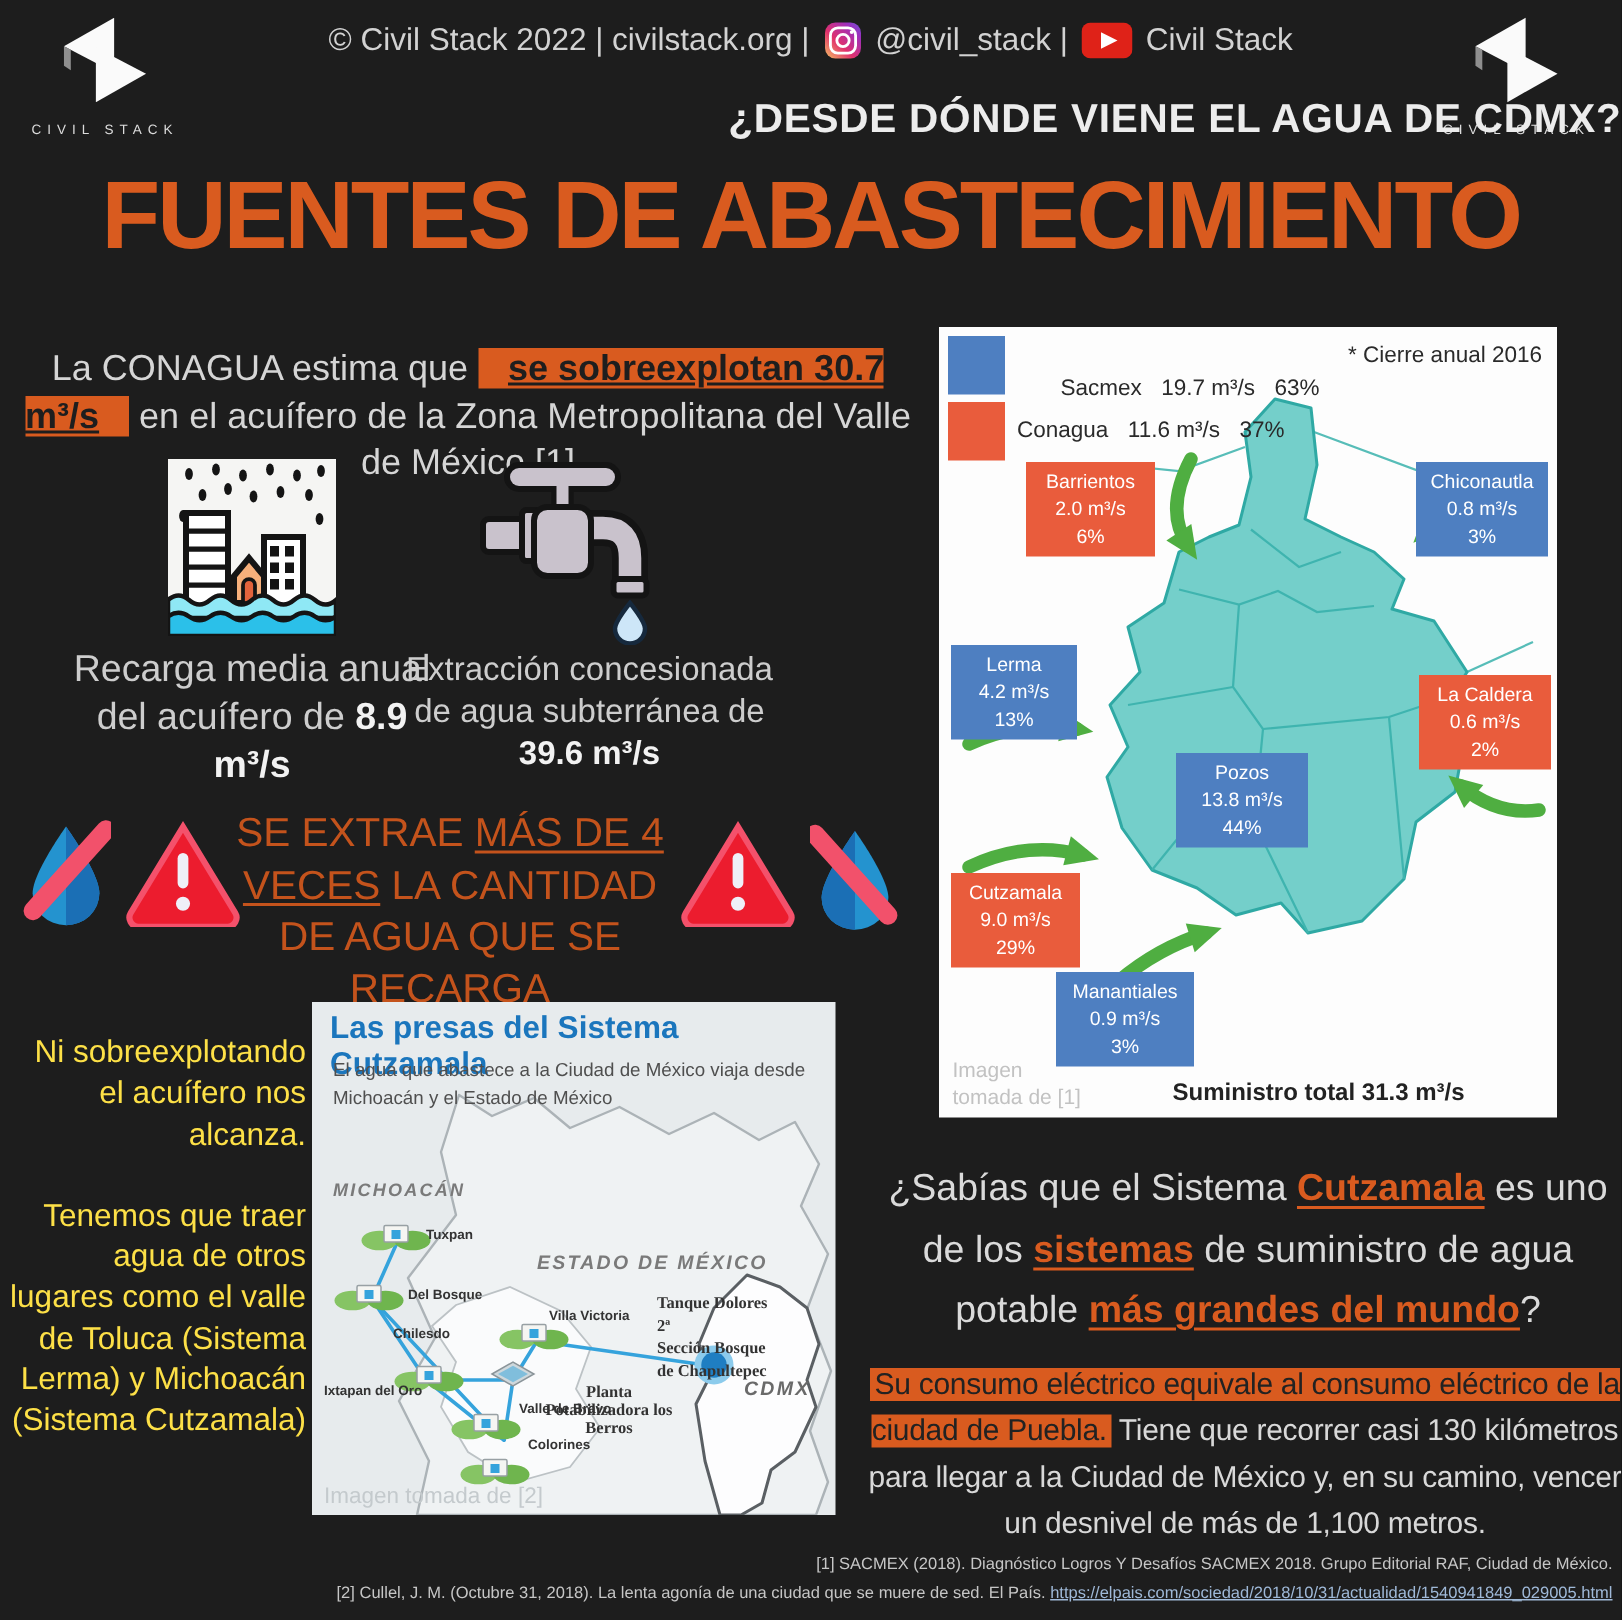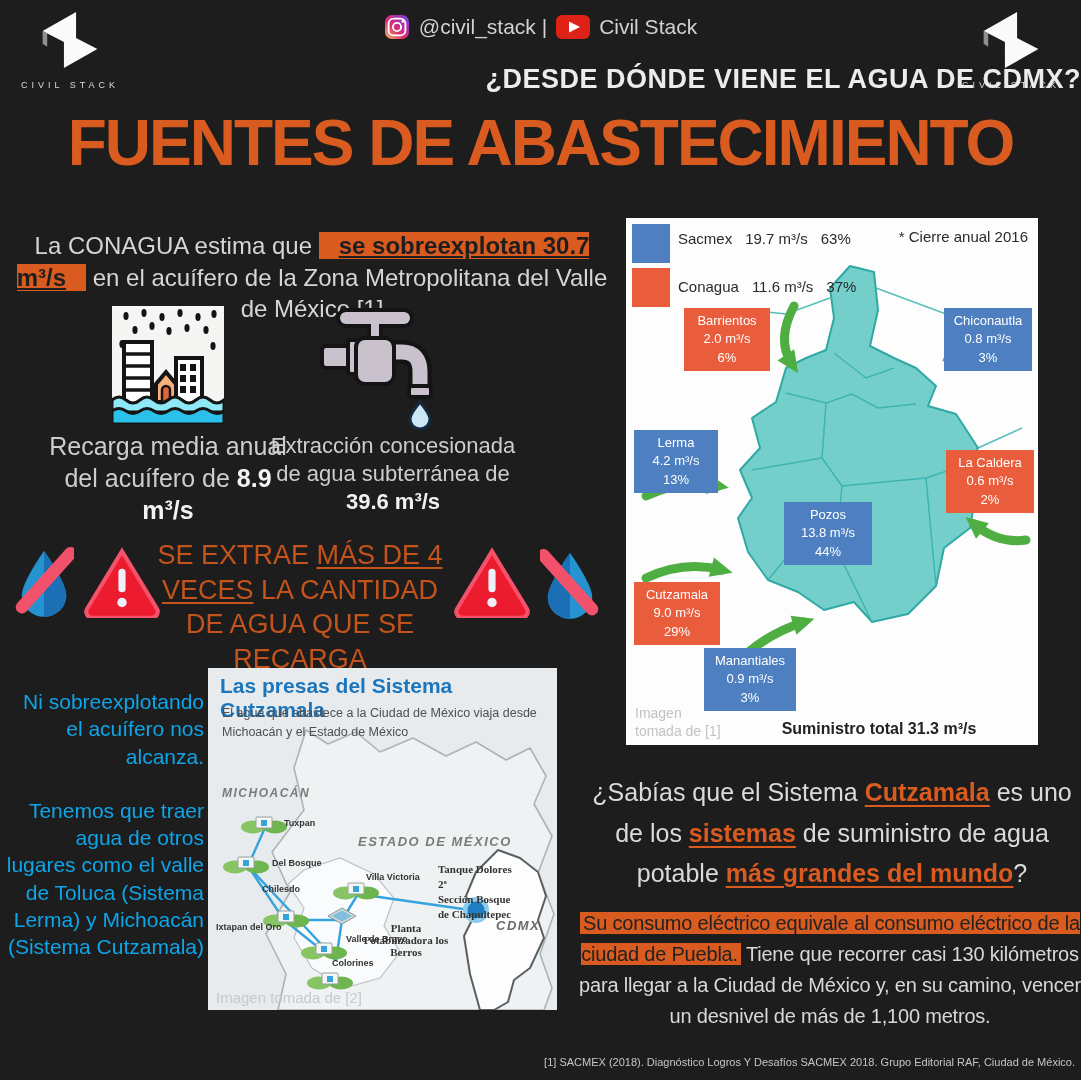--- a/index.html
+++ b/index.html
@@ -29,21 +29,21 @@
   .lg-swatch{position:absolute;left:6px;width:38px;height:39px;}
   .lg-row{position:absolute;left:52px;font-size:15px;color:#2A2A2A;white-space:nowrap;}
   .lg-row span{margin-right:13px;}
   .map-note{position:absolute;right:10px;top:10px;font-size:15px;color:#2A2A2A;}
   .src{position:absolute;color:#FFF;text-align:center;font-size:13px;line-height:1.42;padding:4px 2px;}
   .src.blue{background:#4E7FC1;} .src.red{background:#E95C3C;}
   .map-total{position:absolute;left:110px;right:16px;bottom:7px;text-align:center;
              font-size:16px;font-weight:bold;color:#222;}
   .map-credit{position:absolute;left:9px;bottom:5px;font-size:14px;color:#C2C2C2;line-height:1.3;}
   
-  .aside{left:6px;top:688px;width:198px;text-align:right;font-size:21px;color:#0ea5e9;line-height:1.3;}
+  .aside{left:6px;top:688px;width:198px;text-align:right;font-size:21px;color:#fde047;line-height:1.3;}
   .aside .p2{margin-top:27px;}
   
   .cutz{left:208px;top:668px;width:349px;height:342px;background:#E7EBED;overflow:hidden;}
   .cutz-title{position:absolute;left:12px;top:6px;font-size:21px;font-weight:bold;color:#1B76BD;}
   .cutz-sub{position:absolute;left:14px;top:36px;width:324px;font-size:12.5px;color:#4F4F4F;line-height:1.5;}
   .pl{position:absolute;font-size:9px;font-weight:bold;color:#333;white-space:nowrap;}
   .pl.sm{font-size:11px;white-space:normal;font-family:Liberation Serif, serif;}
   .rg{position:absolute;font-style:italic;color:#7A7A7A;font-weight:bold;letter-spacing:1.5px;white-space:nowrap;}
   .cutz-credit{position:absolute;left:8px;bottom:4px;font-size:15px;color:#C4CACD;}
   
@@ -76,20 +76,21 @@
       <svg width="76" height="64" viewBox="0 0 100 78">
         <polygon points="58,2 58,50 14,27" fill="#FAFAFA"></polygon>
         <polygon points="42,76 42,28 86,51" fill="#FAFAFA"></polygon>
         <polygon points="14,27 14,44 20,48 20,30" fill="#8F8F8F"></polygon>
       </svg>
     </span>
     <div class="logo-caption">CIVIL STACK</div>
   </div>
 
   <div class="abs header-line">
+    <span>© Civil Stack 2022 | civilstack.org |</span>
     <span style="display:inline-flex;">
       <svg width="26" height="26" viewBox="0 0 26 26">
         <defs>
             <linearGradient id="ig" x1="0" y1="1" x2="1" y2="0">
           <stop offset="0" stop-color="#F5C064"></stop>
               <stop offset="0.4" stop-color="#E1306C"></stop>
           <stop offset="0.8" stop-color="#9B30BF"></stop>
               <stop offset="1" stop-color="#6A5AD8"></stop>
         </linearGradient>
           </defs>
@@ -242,21 +243,21 @@
         <path d="M168 88 Q150 122 166 146" marker-end="url(#ah)"></path>
         <path d="M350 98 Q336 124 324 136" marker-end="url(#ah)"></path>
         <path d="M20 278 Q55 262 92 268" marker-end="url(#ah)"></path>
         <path d="M20 360 Q58 342 96 352" marker-end="url(#ah)"></path>
         <path d="M120 436 Q146 414 178 404" marker-end="url(#ah)"></path>
         <path d="M400 322 Q372 326 348 306" marker-end="url(#ah)"></path>
       </g>
     </svg>
 
     <div class="lg-swatch" style="top:6px;background:#4E7FC1;"></div>
-    <div class="lg-row" style="top:12px;">
+    <div class="lg-row" style="top:32px;margin-left:29px;">
       <span>Sacmex</span><span>19.7 m³/s</span><span>63%</span>
     </div>
     <div class="lg-swatch" style="top:50px;background:#E95C3C;"></div>
     <div class="lg-row" style="top:60px;">
       <span>Conagua</span><span>11.6 m³/s</span><span>37%</span>
     </div>
     <div class="map-note">* Cierre anual 2016</div>
 
     <div class="src red" style="left:58px;top:90px;width:82px;">
       <div>Barrientos</div>
@@ -344,34 +345,37 @@
     <div class="rg" style="left:14px;top:118px;font-size:12px;">MICHOACÁN</div>
     <div class="rg" style="left:150px;top:166px;font-size:13px;">ESTADO DE MÉXICO</div>
     <div class="rg" style="left:288px;top:250px;font-size:13px;color:#6A6A6A;">CDMX</div>
     <div class="pl" style="left:76px;top:150px;">Tuxpan</div>
     <div class="pl" style="left:64px;top:190px;">Del Bosque</div>
     <div class="pl" style="left:54px;top:216px;">Chilesdo</div>
     <div class="pl" style="left:8px;top:254px;">Ixtapan del Oro</div>
     <div class="pl" style="left:158px;top:204px;">Villa Victoria</div>
     <div class="pl sm" style="left:152px;top:254px;width:92px;text-align:center;">Planta Potabilizadora los Berros</div>
     <div class="pl" style="left:138px;top:266px;">Valle de Bravo</div>
-    <div class="pl" style="left:124px;top:290px;text-align:center;">Colorines</div>
+    <div class="pl" style="left:144px;top:290px;text-align:center;">Colorines</div>
     <div class="pl sm" style="left:230px;top:194px;width:84px;line-height:1.35;">
       <div>Tanque Dolores 2ª</div>
       <div>Sección Bosque</div>
       <div>de Chapultepec</div>
     </div>
     <div class="cutz-credit">Imagen tomada de [2]</div>
   </div>
 
   <div class="abs question">
     <span>¿Sabías que el Sistema </span><span class="kw">Cutzamala</span><span> es uno de los </span><span class="kw">sistemas</span><span> de suministro de agua potable </span><span class="kw">más grandes del mundo</span><span>?</span>
   </div>
 
   <div class="abs facts">
     <span class="hl2">Su consumo eléctrico equivale al consumo eléctrico de la ciudad de Puebla.</span><span> Tiene que recorrer casi 130 kilómetros para llegar a la Ciudad de México y, en su camino, vencer un desnivel de más de 1,100 metros.</span>
   </div>
 
   <div class="abs refs">
     <div>[1] SACMEX (2018). Diagnóstico Logros Y Desafíos SACMEX 2018. Grupo Editorial RAF, Ciudad de México.</div>
+    <div>
+      <span>[2] Cullel, J. M. (Octubre 31, 2018). La lenta agonía de una ciudad que se muere de sed. El País. </span><a href="#">https://elpais.com/sociedad/2018/10/31/actualidad/1540941849_029005.html</a>
+    </div>
   </div>
 
 </div>
 
 </body></html>

